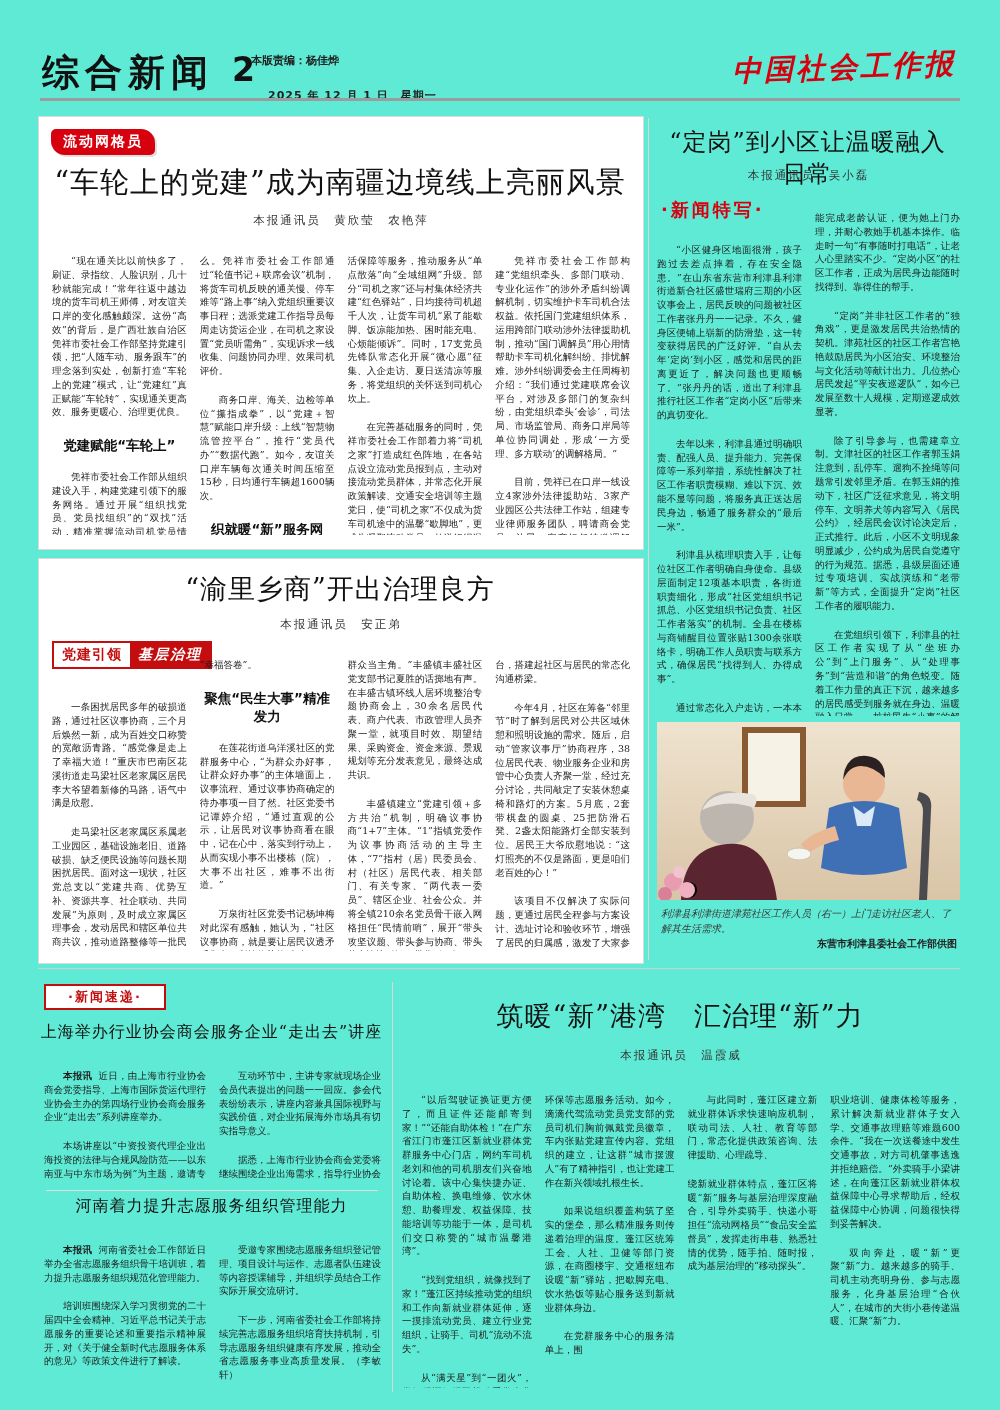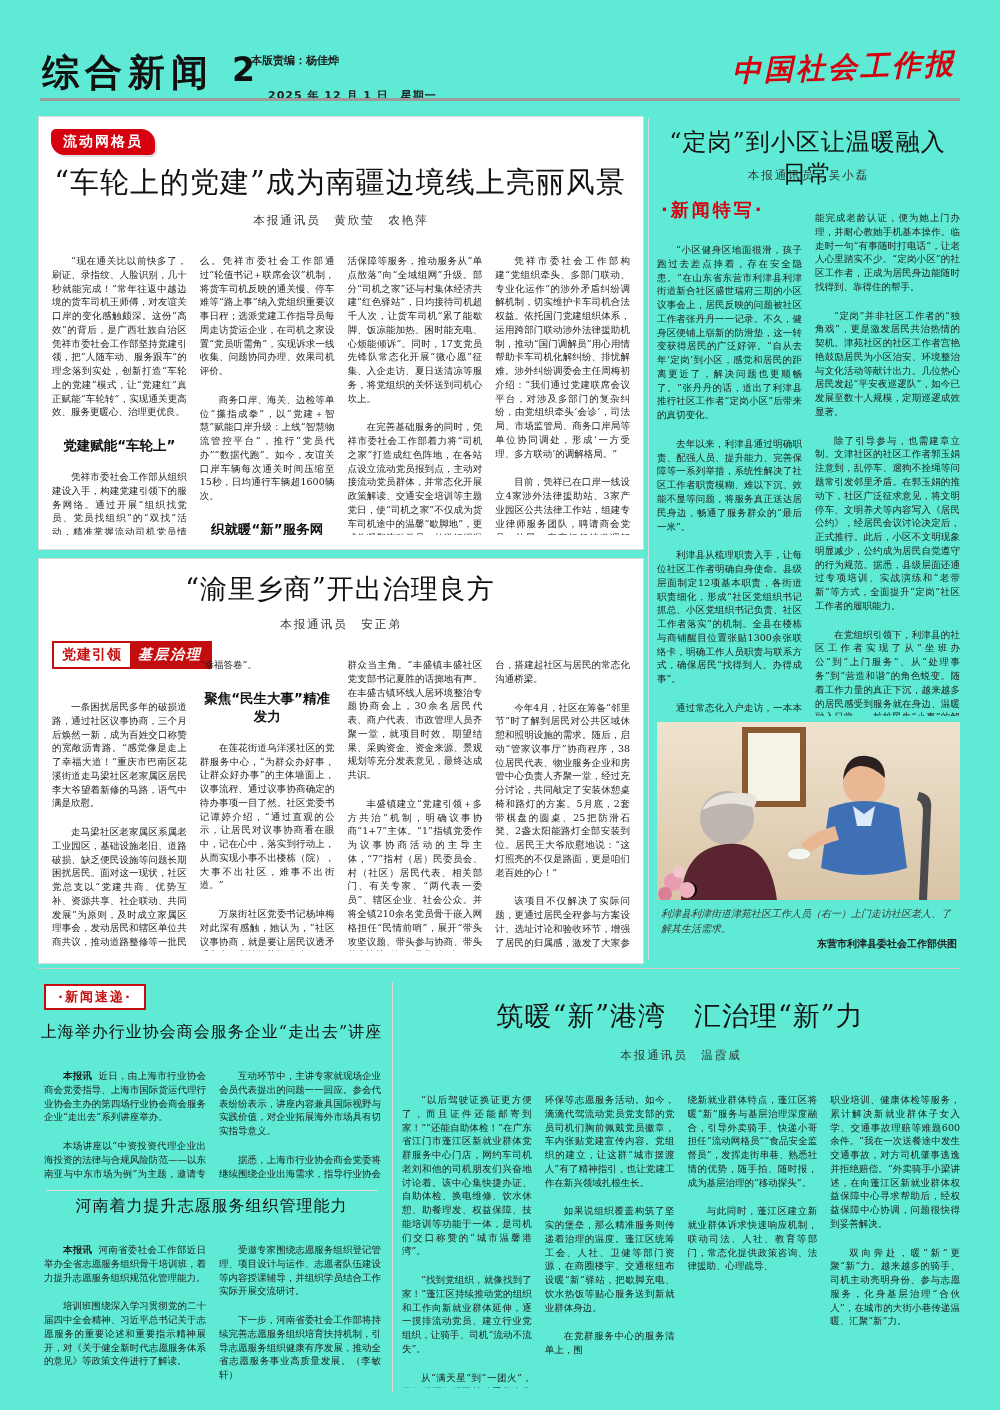--- a/index.html
+++ b/index.html
@@ -36,21 +36,21 @@
   .badge-red{position:absolute;background:#d7000f;color:#fff;font-size:14px;font-weight:bold;
         padding:4px 12px;border-radius:5px 14px 5px 14px;letter-spacing:2px;box-shadow:2px 2px 0 #e0e0e0;}
   .kicker{position:absolute;color:#d7000f;font-weight:bold;letter-spacing:3px;
         font-family:"DejaVu Sans",sans-serif;}
   .badge-duo{position:absolute;display:flex;border:2px solid #c30d0e;height:24px;align-items:stretch;}
   .badge-duo .seg1{background:#fff;color:#c30d0e;font-size:14px;font-weight:bold;padding:2px 8px;
         letter-spacing:1px;display:flex;align-items:center;}
   .badge-duo .seg2{background:#c30d0e;color:#fff;font-size:14px;font-weight:bold;font-style:italic;
         padding:2px 8px;letter-spacing:2px;display:flex;align-items:center;font-family:"DejaVu Serif",serif;}
   .label-box{position:absolute;border:2px solid #c30d0e;color:#c30d0e;font-size:13px;font-weight:bold;
-        padding:2px 12px;letter-spacing:2px;background:#fff;}
+        padding:2px 22px;letter-spacing:2px;background:#fff;}
   
   .photo{position:absolute;overflow:hidden;background:#e9dcc8;}
   .caption{position:absolute;font-size:10px;line-height:1.5;color:#3a3a3a;
         font-family:"DejaVu Serif",serif;font-style:italic;}
   .caption .credit{display:block;text-align:right;font-style:normal;font-weight:bold;color:#222;
         font-family:"DejaVu Sans",sans-serif;}
 </style>
 </head>
 <body>
 
@@ -231,22 +231,22 @@
           <p class="para">“以后驾驶证换证更方便了，而且证件还能邮寄到家！”“还能自助体检！”在广东省江门市蓬江区新就业群体党群服务中心门店，网约车司机老刘和他的司机朋友们兴奋地讨论着。该中心集快捷办证、自助体检、换电维修、饮水休憩、助餐理发、权益保障、技能培训等功能于一体，是司机们交口称赞的“城市温馨港湾”。</p>
           <p class="para">“找到党组织，就像找到了家！”蓬江区持续推动党的组织和工作向新就业群体延伸，逐一摸排流动党员、建立行业党组织，让骑手、司机“流动不流失”。</p>
           <p class="para">从“满天星”到“一团火”，党组织还组织司机骑手常态化参与文明宣传、平安巡查、</p>
         </div>
       <div class="col">
           <p class="para cont">环保等志愿服务活动。如今，滴滴代驾流动党员党支部的党员司机们胸前佩戴党员徽章，车内张贴党建宣传内容。党组织的建立，让这群“城市摆渡人”有了精神指引，也让党建工作在新兴领域扎根生长。</p>
           <p class="para">如果说组织覆盖构筑了坚实的堡垒，那么精准服务则传递着治理的温度。蓬江区统筹工会、人社、卫健等部门资源，在商圈楼宇、交通枢纽布设暖“新”驿站，把歇脚充电、饮水热饭等贴心服务送到新就业群体身边。</p>
           <p class="para">在党群服务中心的服务清单上，围</p>
         </div>
       <div class="col">
+          <p class="para">与此同时，蓬江区建立新就业群体诉求快速响应机制，联动司法、人社、教育等部门，常态化提供政策咨询、法律援助、心理疏导、</p>
           <p class="para cont">绕新就业群体特点，蓬江区将暖“新”服务与基层治理深度融合，引导外卖骑手、快递小哥担任“流动网格员”“食品安全监督员”，发挥走街串巷、熟悉社情的优势，随手拍、随时报，成为基层治理的“移动探头”。</p>
-          <p class="para">与此同时，蓬江区建立新就业群体诉求快速响应机制，联动司法、人社、教育等部门，常态化提供政策咨询、法律援助、心理疏导、</p>
         </div>
       <div class="col">
           <p class="para cont">职业培训、健康体检等服务，累计解决新就业群体子女入学、交通事故理赔等难题600余件。“我在一次送餐途中发生交通事故，对方司机肇事逃逸并拒绝赔偿。”外卖骑手小梁讲述，在向蓬江区新就业群体权益保障中心寻求帮助后，经权益保障中心协调，问题很快得到妥善解决。</p>
           <p class="para">双向奔赴，暖“新”更聚“新”力。越来越多的骑手、司机主动亮明身份、参与志愿服务，化身基层治理“合伙人”，在城市的大街小巷传递温暖、汇聚“新”力。</p>
         </div>
     </div>
   </div>
 
 </div>
 

